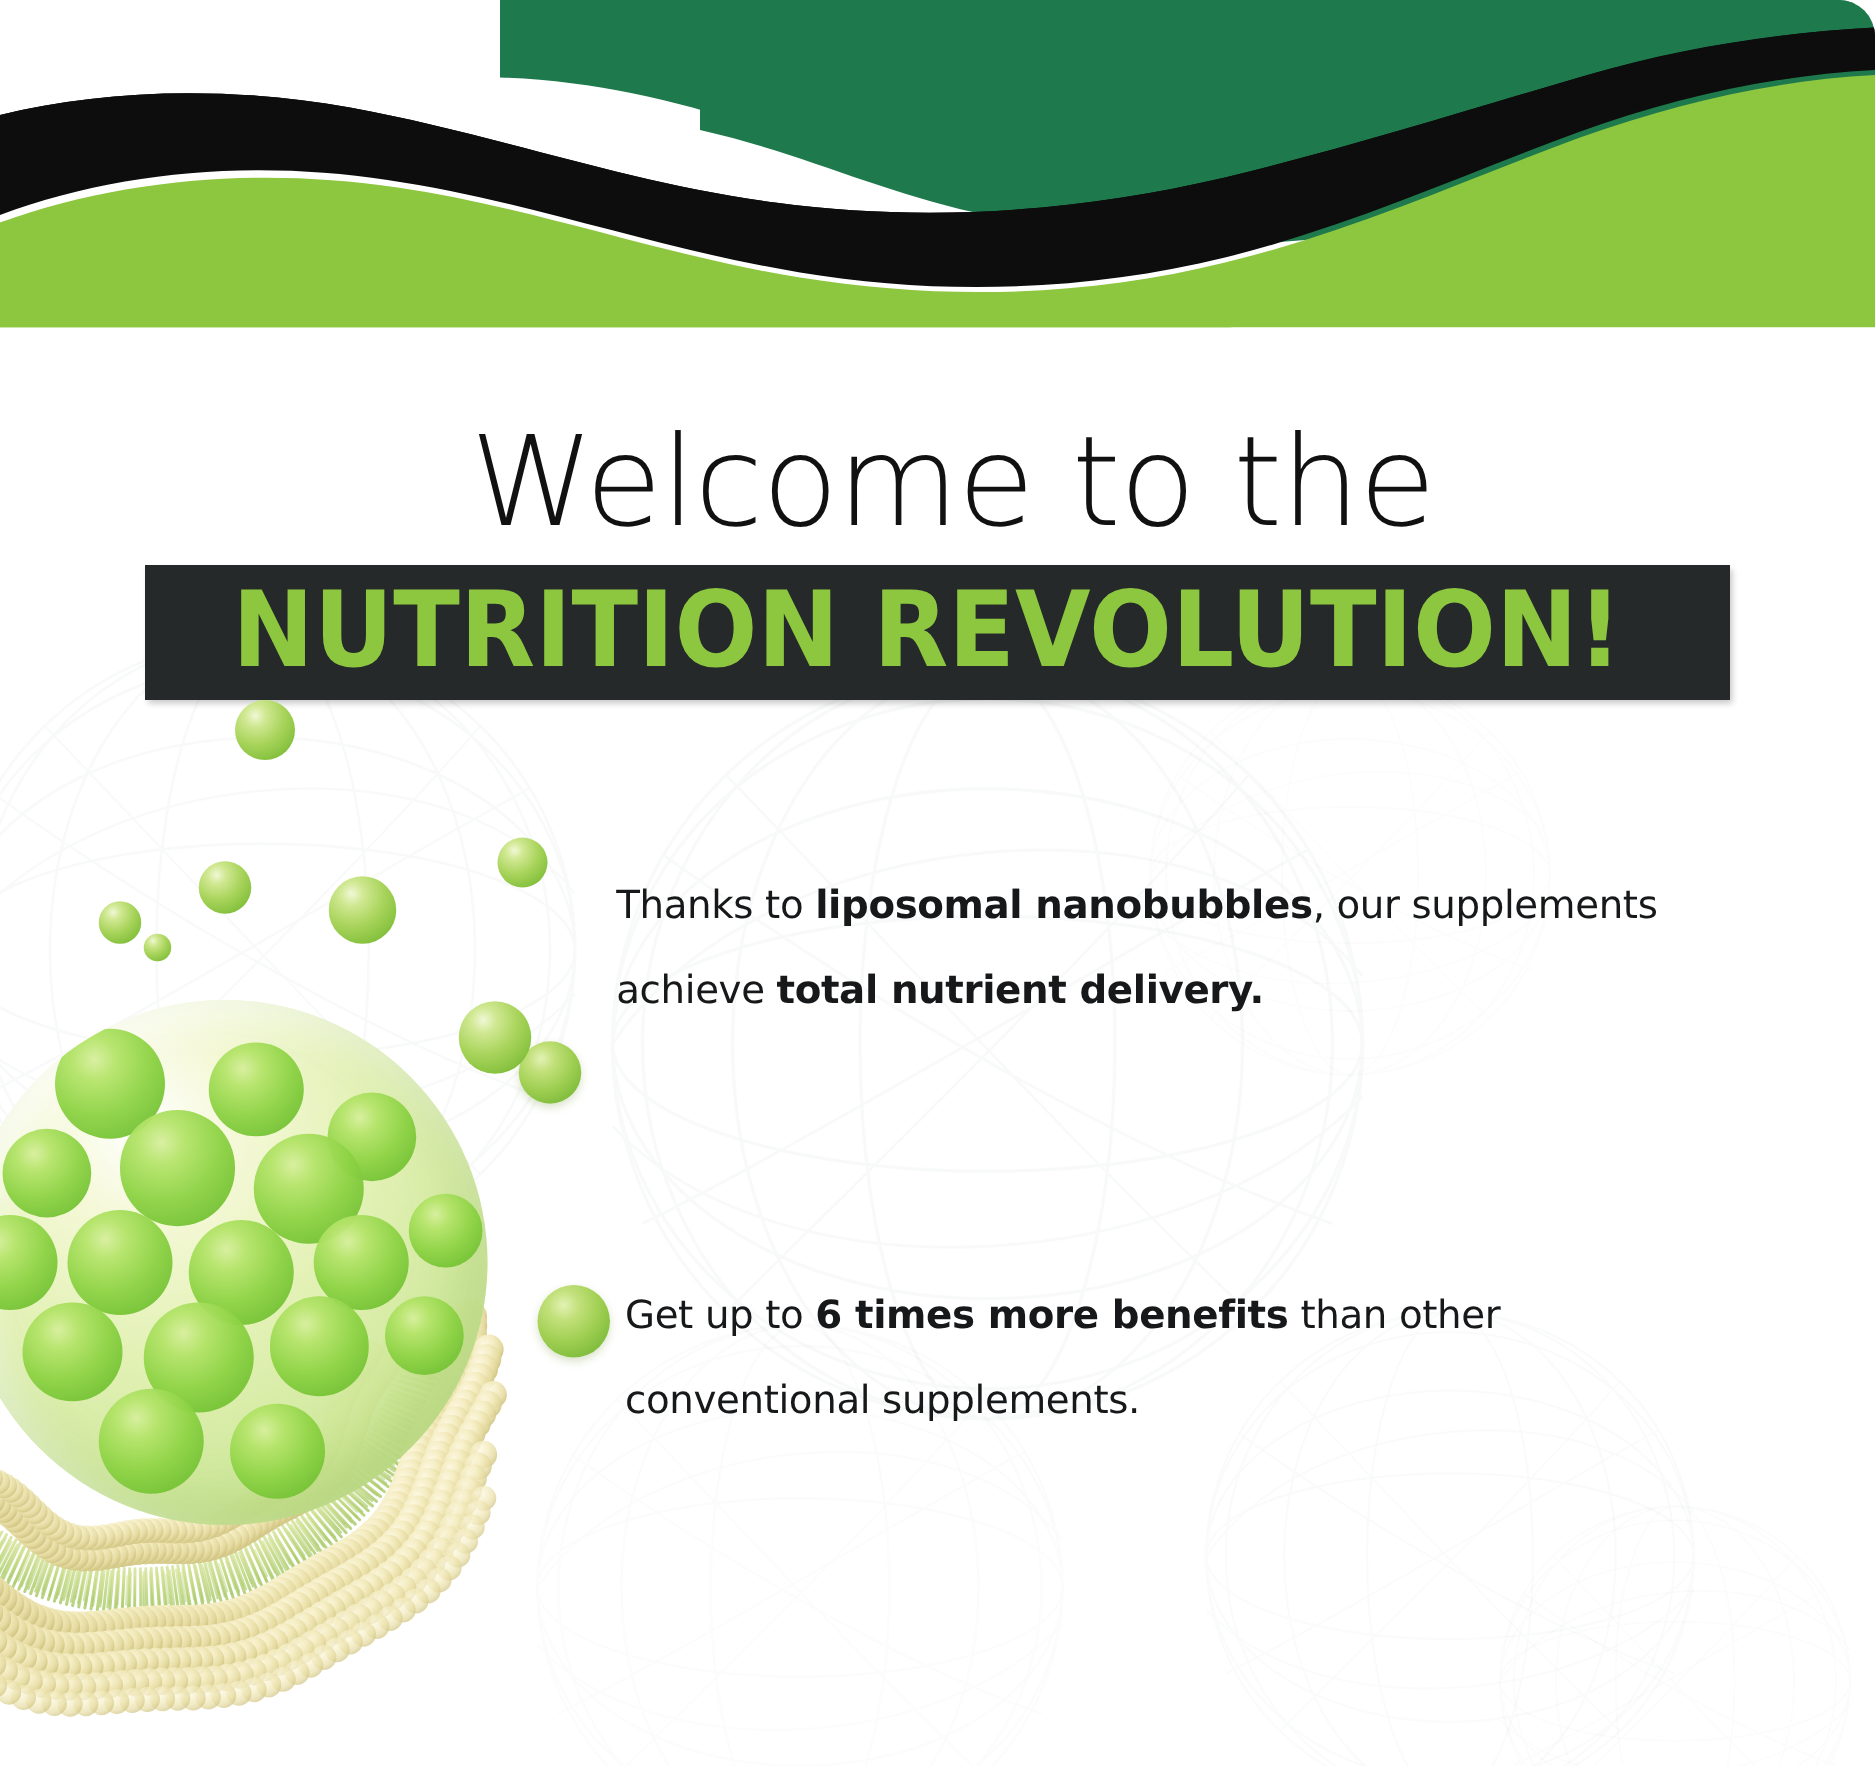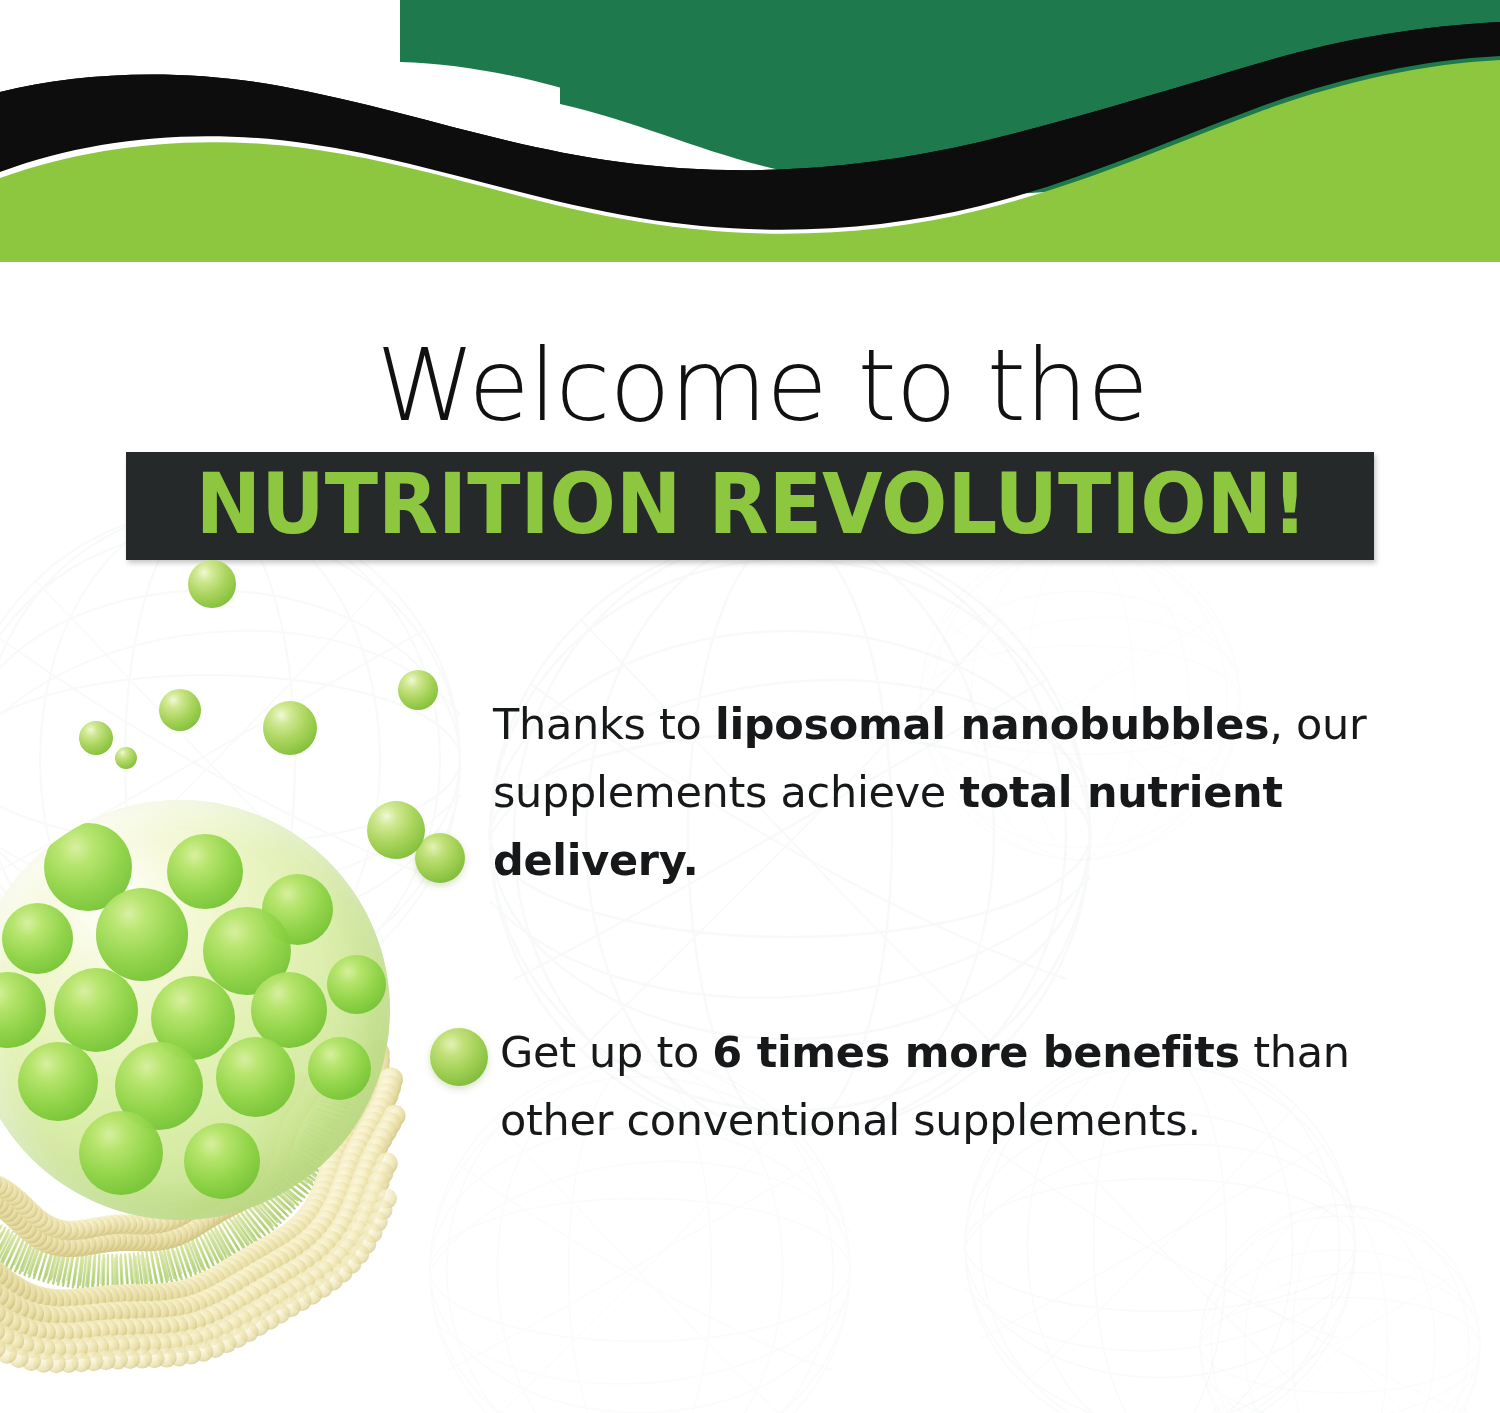--- a/index.html
+++ b/index.html
@@ -9,20 +9,21 @@
   }
   body {
     font-family: "Liberation Sans", sans-serif;
   }
   #page {
     position: relative;
     width: 1500px;
     height: 1413px;
     background: #ffffff;
     overflow: hidden;
+    border-radius: 29px;
   }
 
   
   .swoosh-banner {
     position: absolute;
     top: 0;
     left: 0;
     width: 1500px;
     height: 262px;
     overflow: hidden;
@@ -53,42 +54,42 @@
     line-height: 1.0;
     letter-spacing: -1px;
     color: #111111;
     margin: 0;
     padding: 0 0 0 24px;
   }
   .headline-bar {
     display: inline-block;
     margin-top: 16px;
     background: #25292a;
-    padding: 10px 24px 14px 28px;
+    padding: 10px 44px 14px 28px;
     box-shadow: 2px 3px 5px rgba(0,0,0,0.22);
   }
   .headline-bar-text {
     display: block;
     font-family: "DejaVu Sans", sans-serif;
     font-weight: bold;
     font-size: 84px;
     line-height: 1.0;
     letter-spacing: 0px;
     color: #8dc63f;
     transform: scaleX(0.93);
     transform-origin: center;
     white-space: nowrap;
   }
 
   
   .copy-block {
     position: absolute;
     font-family: "DejaVu Sans", sans-serif;
     font-weight: 400;
-    font-size: 43px;
+    font-size: 31px;
     line-height: 68px;
     color: #16181a;
     letter-spacing: -0.3px;
   }
   .copy-block b { font-weight: bold; }
   #copy-1 { left: 493px; top: 690px; width: 905px; }
   #copy-2 { left: 500px; top: 1018px; width: 900px; }
 
   
   .bullet-dot {

